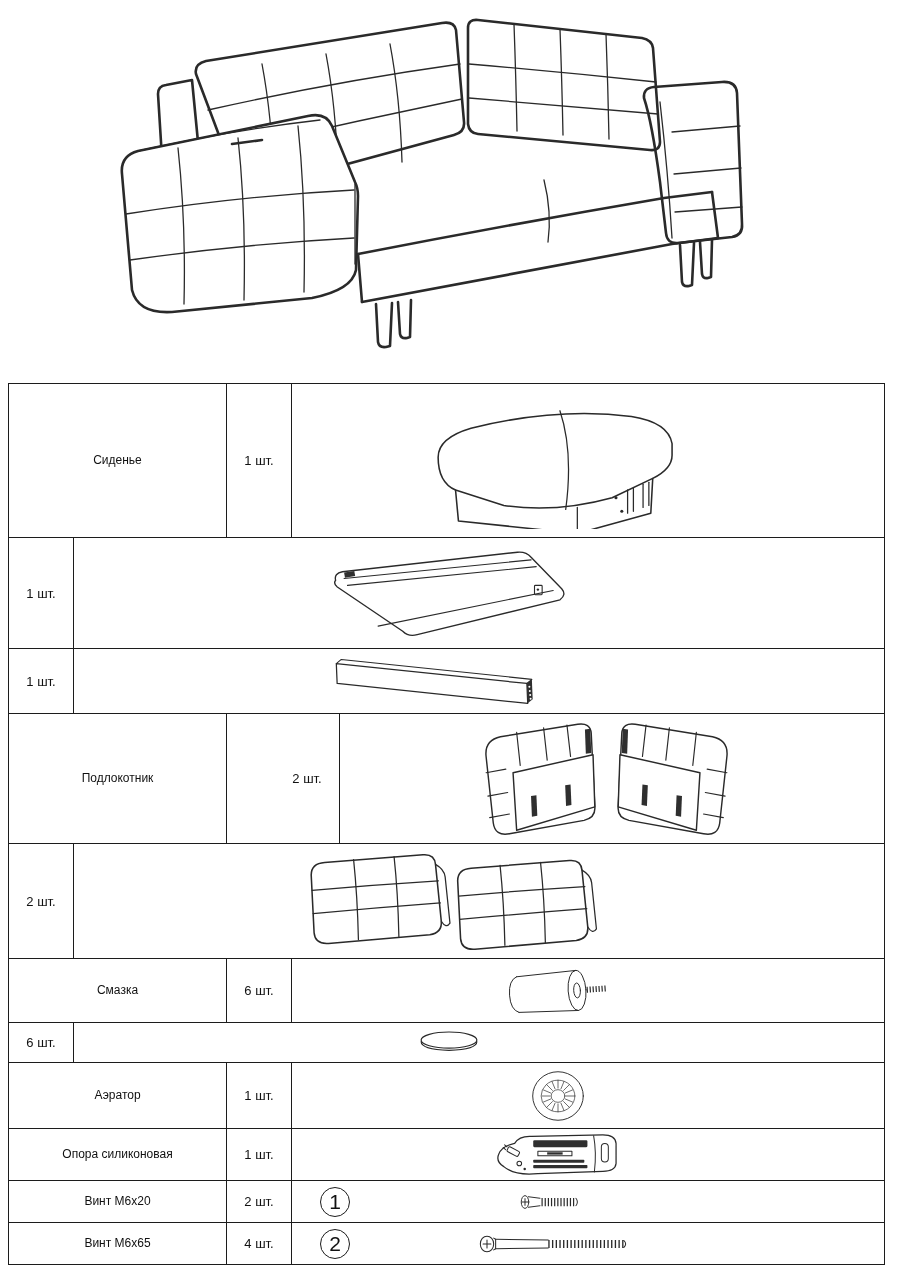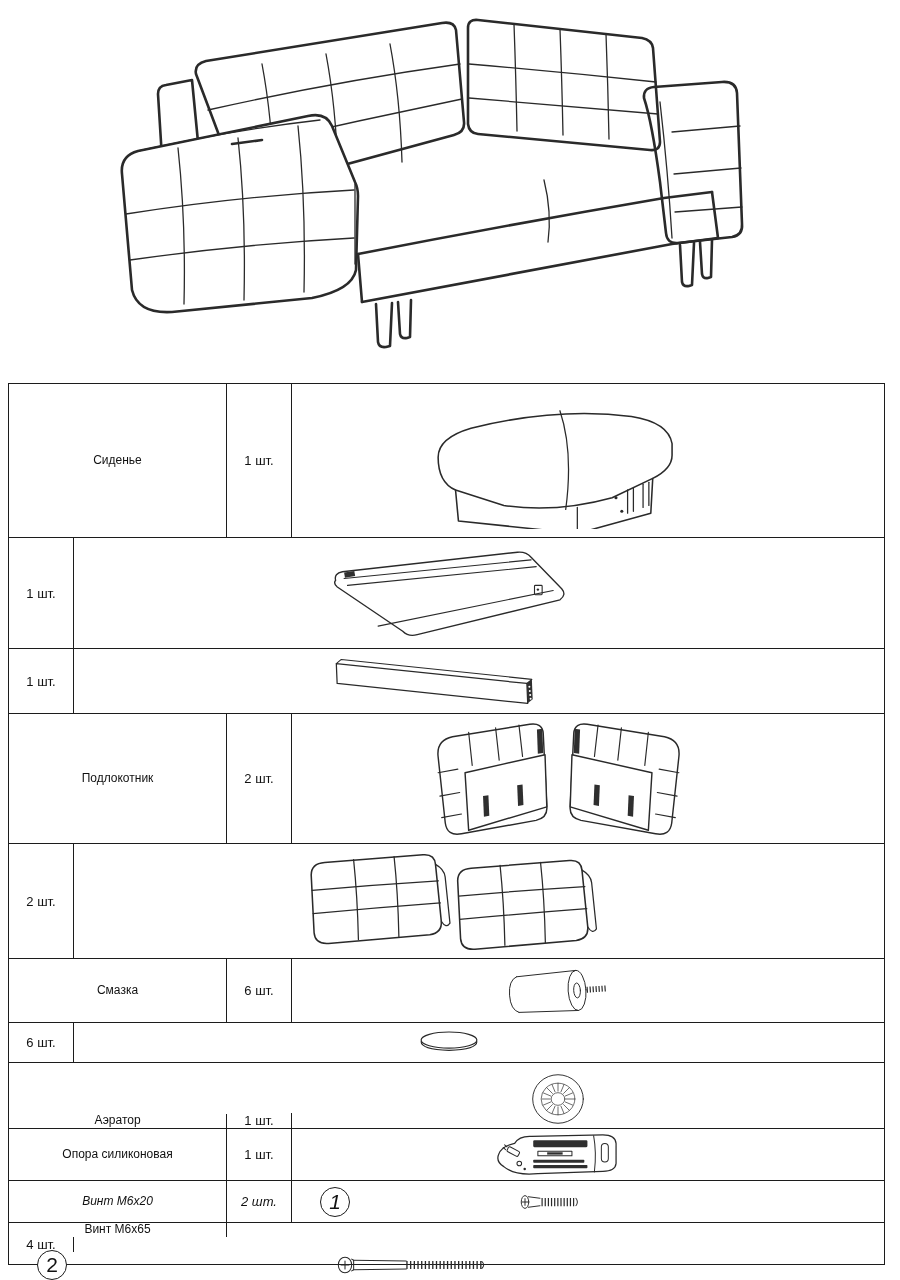--- a/index.html
+++ b/index.html
@@ -128,21 +128,21 @@
           <path class="ln2" d="M14,14 L20,9 L250,33 L244,38"></path>
           <path class="dark" d="M244,38 L250,33 L251,57 L245,62 Z"></path>
           <circle cx="247" cy="42" r="1.2" fill="#fff"></circle>
             <circle cx="247.5" cy="47" r="1.2" fill="#fff"></circle>
           <circle cx="248" cy="52" r="1.2" fill="#fff"></circle>
             <circle cx="248.5" cy="56.5" r="1.2" fill="#fff"></circle>
         </svg>
       </div>
     </div>
 
-    <div class="prow" style="height:130px;">
+    <div class="prow" style="height:130px;gap:48px;">
       <div class="cell c-name">Подлокотник</div>
       <div class="cell c-qty">2 шт.</div>
       <div class="cell c-fig">
         <svg class="fig-shift" width="285" height="124" viewBox="0 0 300 138">
           <g>
             <path class="ln2" style="stroke-width:1.6" d="M16,44 Q14,26 32,22 L118,8 Q132,6 133,18 L137,100 Q138,112 125,115 L42,130 Q26,133 24,118 Z"></path>
             <path class="ln2" d="M50,17 L54,54"></path>
               <path class="ln2" d="M80,12 L84,48"></path>
               <path class="ln2" d="M106,9 L110,44"></path>
             <path class="ln2" d="M16,62 L38,58"></path>
@@ -214,21 +214,21 @@
     <div class="prow" style="height:40px;">
       <div class="cell c-qty">6 шт.</div>
       <div class="cell c-fig">
         <svg class="fig-shift" width="110" height="34" viewBox="0 0 150 44">
           <ellipse class="ln2" style="stroke-width:1.6" cx="75" cy="18" rx="38" ry="11"></ellipse>
           <path class="ln2" style="stroke-width:1.6" d="M37,20 Q37,31 75,32 Q113,31 113,20"></path>
         </svg>
       </div>
     </div>
 
-    <div class="prow" style="height:66px;align-items:flex-end;">
+    <div class="prow" style="height:66px;">
       <div class="cell c-name">Аэратор</div>
       <div class="cell c-qty">1 шт.</div>
       <div class="cell c-fig">
         <svg class="fig-shift" width="60" height="58" viewBox="0 0 110 110">
           <ellipse class="ln2" style="stroke-width:1.8" cx="55" cy="55" rx="48" ry="46"></ellipse>
           <ellipse class="ln2" cx="55" cy="55" rx="32" ry="30"></ellipse>
           <ellipse class="ln2" cx="55" cy="55" rx="13" ry="12"></ellipse>
           <path class="ln2" d="M70,55 L85,55 M68.9,60.7 L82.7,66.5 M65.6,65.6 L76.2,76.2 M60.7,68.9 L66.5,82.7 M55,70 L55,85 M49.3,68.9 L43.5,82.7 M44.4,65.6 L33.8,76.2 M41.1,60.7 L27.3,66.5 M40,55 L25,55 M41.1,49.3 L27.3,43.5 M44.4,44.4 L33.8,33.8 M49.3,41.1 L43.5,27.3 M55,40 L55,25 M60.7,41.1 L66.5,27.3 M65.6,44.4 L76.2,33.8 M68.9,49.3 L82.7,43.5"></path>
         </svg>
       </div>
@@ -250,36 +250,36 @@
           <rect class="ln2" x="146" y="16" width="9" height="24" rx="4.5"></rect>
           <rect class="dark" x="58" y="12" width="70" height="9" rx="1.5"></rect>
           <rect class="ln2" x="64" y="26" width="44" height="6"></rect>
           <rect class="dark" x="76" y="27.5" width="20" height="3"></rect>
           <rect class="dark" x="58" y="37" width="66" height="4" rx="1"></rect>
           <rect class="dark" x="58" y="44" width="70" height="4" rx="1"></rect>
         </svg>
       </div>
     </div>
 
-    <div class="prow" style="height:42px;font-style:italic;">
+    <div class="prow" style="height:42px;">
       <div class="cell c-name">Винт М6х20</div>
       <div class="cell c-qty">2 шт.</div>
       <div class="cell c-fig">
         <div class="marker">1</div>
         <svg class="fig-shift" width="90" height="26" viewBox="0 0 120 27">
           <ellipse class="ln2" cx="16" cy="13.5" rx="5" ry="8.5"></ellipse>
           <path class="ln2" d="M12.5,13.5 L19.5,13.5 M16,9 L16,18"></path>
           <path class="ln2" d="M20.5,6.5 L36,8.5 M20.5,20.5 L36,18.5"></path>
           <path d="M38,13.5 L84,13.5" stroke="#2a2a2a" stroke-width="11" stroke-dasharray="1.6 2.6" fill="none"></path>
           <path class="ln2" d="M84,8.5 Q88,13.5 84,18.5"></path>
         </svg>
       </div>
     </div>
 
-    <div class="prow" style="height:41px;flex-direction:column;">
+    <div class="prow" style="height:41px;">
       <div class="cell c-name">Винт М6х65</div>
       <div class="cell c-qty">4 шт.</div>
       <div class="cell c-fig">
         <div class="marker">2</div>
         <svg class="fig-shift" width="165" height="26" viewBox="0 0 210 27">
           <ellipse class="ln2" cx="14" cy="13.5" rx="8.5" ry="10"></ellipse>
           <path class="ln2" d="M9,13.5 L19,13.5 M14,8.5 L14,18.5"></path>
           <path class="ln2" d="M22.5,6 L25,7.5 L25,19.5 L22.5,21"></path>
           <path class="ln2" d="M25,7.5 L92,8.5 M25,19.5 L92,18.5"></path>
           <path d="M92,13.5 L188,13.5" stroke="#2a2a2a" stroke-width="10" stroke-dasharray="1.7 3" fill="none"></path>

